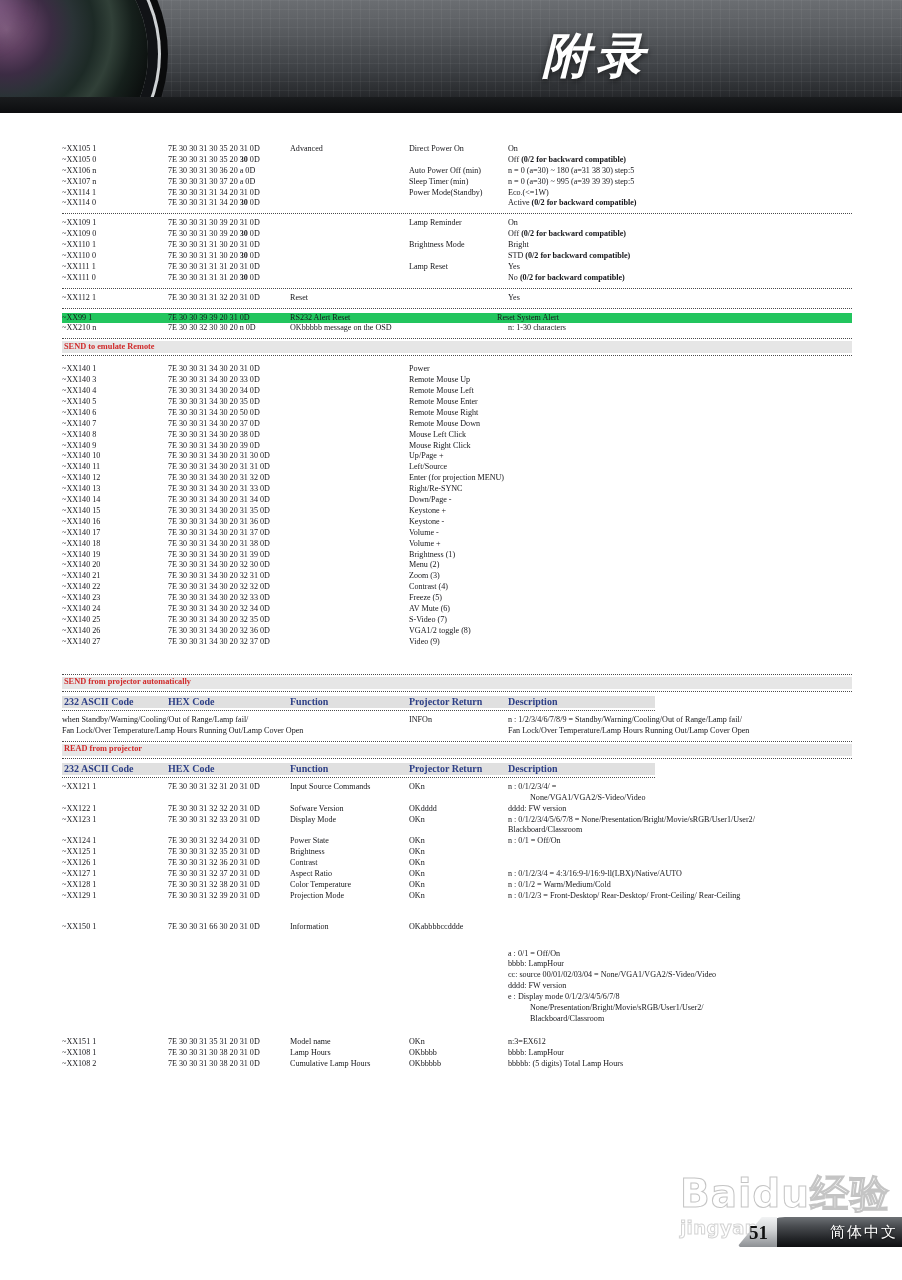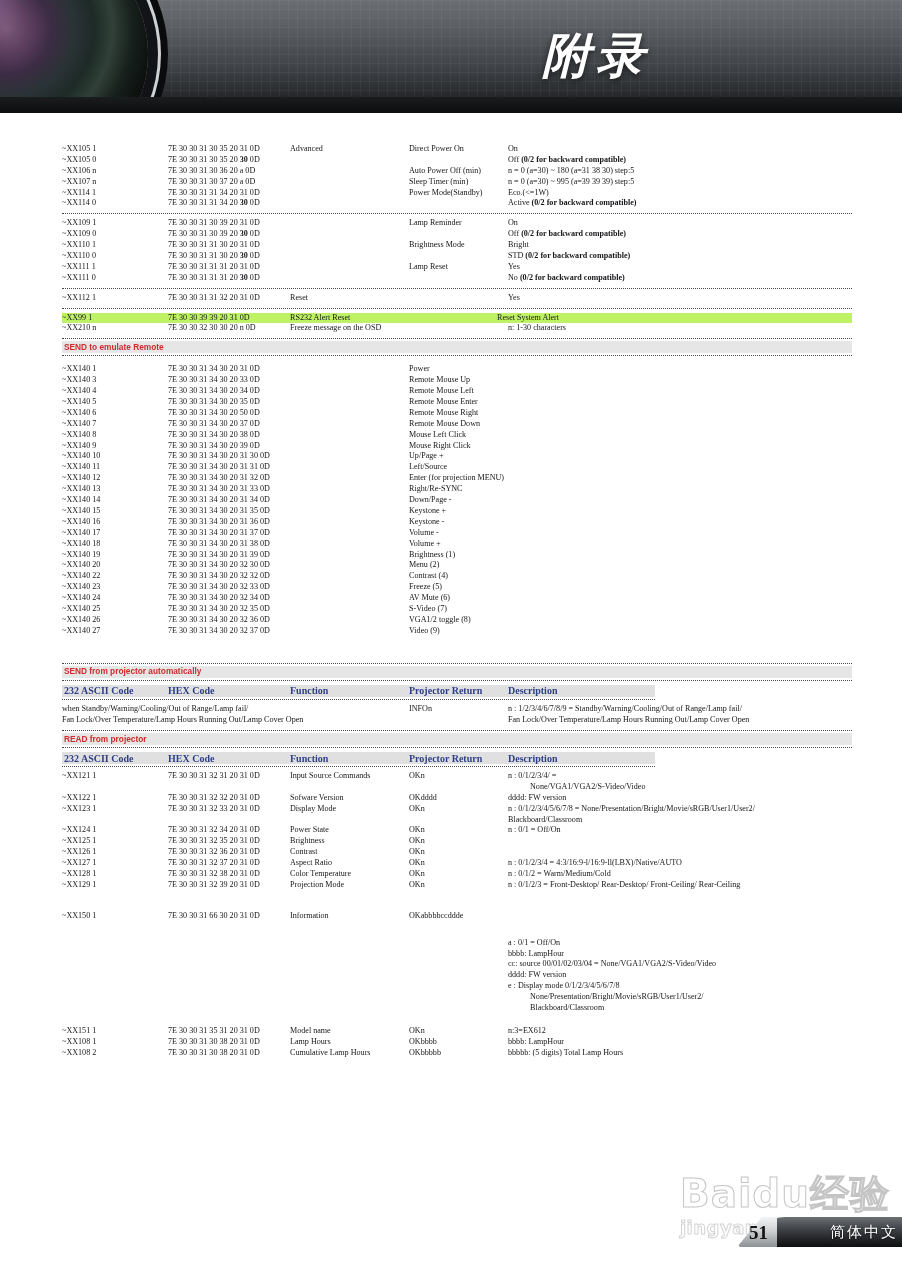--- a/index.html
+++ b/index.html
@@ -76,39 +76,39 @@
   .spacer4{height:4px;}
   .spacer8{height:8px;}
   .spacer12{height:12px;}
   .spacer16{height:16px;}
   .spacer20{height:20px;}
   .spacer26{height:26px;}
 
   
   .row{position:relative;height:10.9px;font-size:8.1px;color:#16161a;white-space:nowrap;}
   .row.tall{height:11.2px;}
-  .row.hl{background:#bef264;}
+  .row.hl{background:#22c55e;}
   .c{position:absolute;top:0;}
   .c1{left:0;}
   .c2{left:88px;margin-left:18px;}
   .c3{left:228px;}
   .c4{left:347px;}
   .c5{left:446px;}
   .c4r{left:435px;}
   .bold{font-weight:700;}
   .ind{left:468px;}
 
   
   .secbar{
     position:relative;height:12px;background:#e6e6e6;width:790px;
   }
   .secbar span{
     position:absolute;left:2px;top:0.5px;
     color:#d02a2a;font-weight:700;font-size:8.3px;
-    font-family:Liberation Sans, sans-serif;
+    font-family:Liberation Serif, serif;
   }
   
   .colbar{position:relative;height:12px;background:#e0e0e0;width:593px;}
   .colbar .c{color:#2d3f86;font-weight:700;font-size:10px;top:0.5px;}
   .colbar .c1{left:2px;}
 
   
   .footer{position:absolute;left:18px;bottom:0;width:902px;height:126px;}
   .foot-bar{
     position:absolute;right:0;bottom:33px;width:165px;height:30px;
@@ -244,21 +244,21 @@
       <div class="spacer4"></div>
       <div class="row hl">
         <span class="c c1">~XX99 1</span>
         <span class="c c2">7E 30 30 39 39 20 31 0D</span>
         <span class="c c3">RS232 Alert Reset</span>
         <span class="c c4r">Reset  System Alert</span>
       </div>
       <div class="row">
         <span class="c c1">~XX210 n</span>
         <span class="c c2">7E 30 30 32 30 30 20 n 0D</span>
-        <span class="c c3">Freeze message on the OSD</span>
+        <span class="c c3">OKbbbbb message on the OSD</span>
         <span class="c c5">n: 1-30 characters</span>
       </div>
       <div class="spacer4"></div>
       <div class="rule"></div>
       <div class="spacer2"></div>
       <div class="secbar">
         <span>SEND to emulate Remote</span>
       </div>
       <div class="spacer2"></div>
       <div class="rule"></div>
@@ -350,20 +350,25 @@
       </div>
       <div class="row">
         <span class="c c1">~XX140 19</span>
         <span class="c c2">7E 30 30 31 34 30 20 31 39 0D</span>
         <span class="c c4">Brightness (1)</span>
       </div>
       <div class="row">
         <span class="c c1">~XX140 20</span>
         <span class="c c2">7E 30 30 31 34 30 20 32 30 0D</span>
         <span class="c c4">Menu (2)</span>
+      </div>
+      <div class="row">
+        <span class="c c1">~XX140 21</span>
+        <span class="c c2">7E 30 30 31 34 30 20 32 31 0D</span>
+        <span class="c c4">Zoom (3)</span>
       </div>
       <div class="row">
         <span class="c c1">~XX140 22</span>
         <span class="c c2">7E 30 30 31 34 30 20 32 32 0D</span>
         <span class="c c4">Contrast (4)</span>
       </div>
       <div class="row">
         <span class="c c1">~XX140 23</span>
         <span class="c c2">7E 30 30 31 34 30 20 32 33 0D</span>
         <span class="c c4">Freeze (5)</span>

